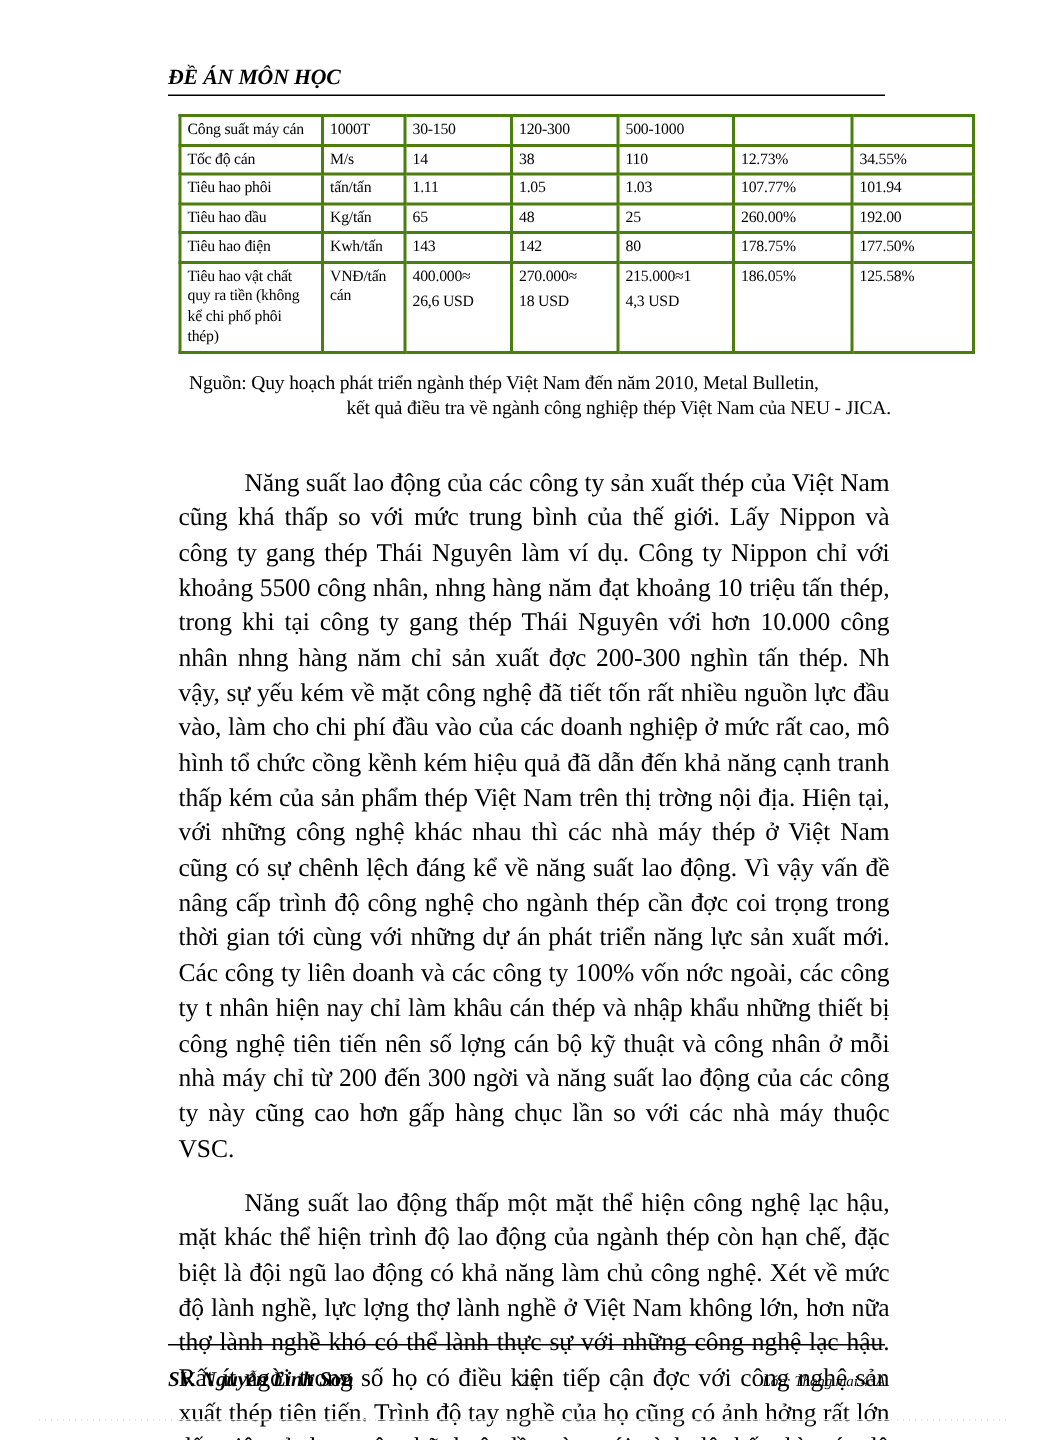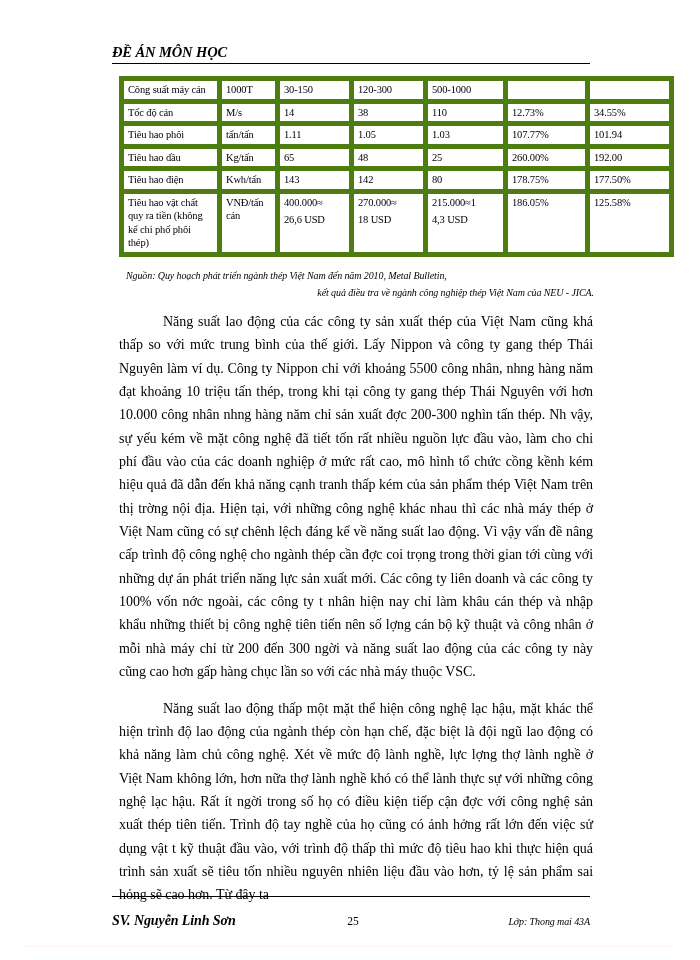--- a/index.html
+++ b/index.html
@@ -60,60 +60,59 @@
   }
   table.data-table {
     border-collapse: collapse;
     width: 470px;
     table-layout: fixed;
     font-family: "Liberation Serif", "DejaVu Serif", serif;
     font-size: 10.5px;
     line-height: 13.5px;
   }
   table.data-table td {
-    border: 5px solid #4d7c0f;
+    border: 2px solid #4d7c0f;
     padding: 2px 3px 2px 4px;
     vertical-align: top;
     word-wrap: break-word;
     letter-spacing: -0.15px;
   }
   td.c0 { width: 86px; }
   td.c1 { width: 46px; }
   td.c2 { width: 62px; }
   td.c3 { width: 62px; }
   td.c4 { width: 68px; }
   td.c5 { width: 70px; }
   td.c6 { width: 72px; }
 
   .cellline { display: block; white-space: pre-wrap; }
   .cellline + .cellline { margin-top: 4px; }
 
   
   .source-note {
     position: absolute;
     left: 119px;
-    top: 267px;
+    top: 246px;
     width: 475px;
-    font-style: italic;
-    font-size: 10px;
+    font-size: 13px;
     line-height: 17px;
     letter-spacing: -0.1px;
   }
   .source-line-1 { display: block; text-align: left; padding-left: 7px; }
   .source-line-2 { display: block; text-align: right; padding-left: 34px; }
 
   
   .body-text {
     position: absolute;
     left: 119px;
     top: 310px;
     width: 474px;
   }
   .para {
-    font-size: 14px;
+    font-size: 17px;
     line-height: 23.35px;
     text-align: justify;
     text-justify: inter-word;
     margin: 0;
     letter-spacing: -0.05px;
   }
   .para + .para { margin-top: 13px; }
   .para .indent { display: inline-block; width: 44px; }
 
   

